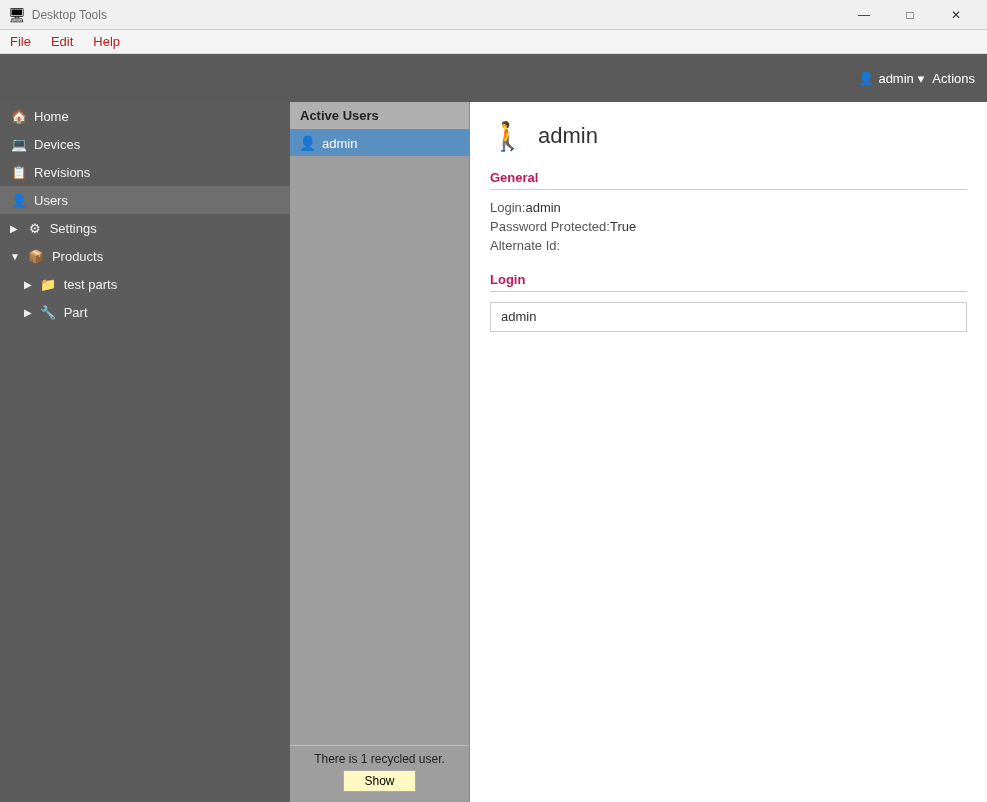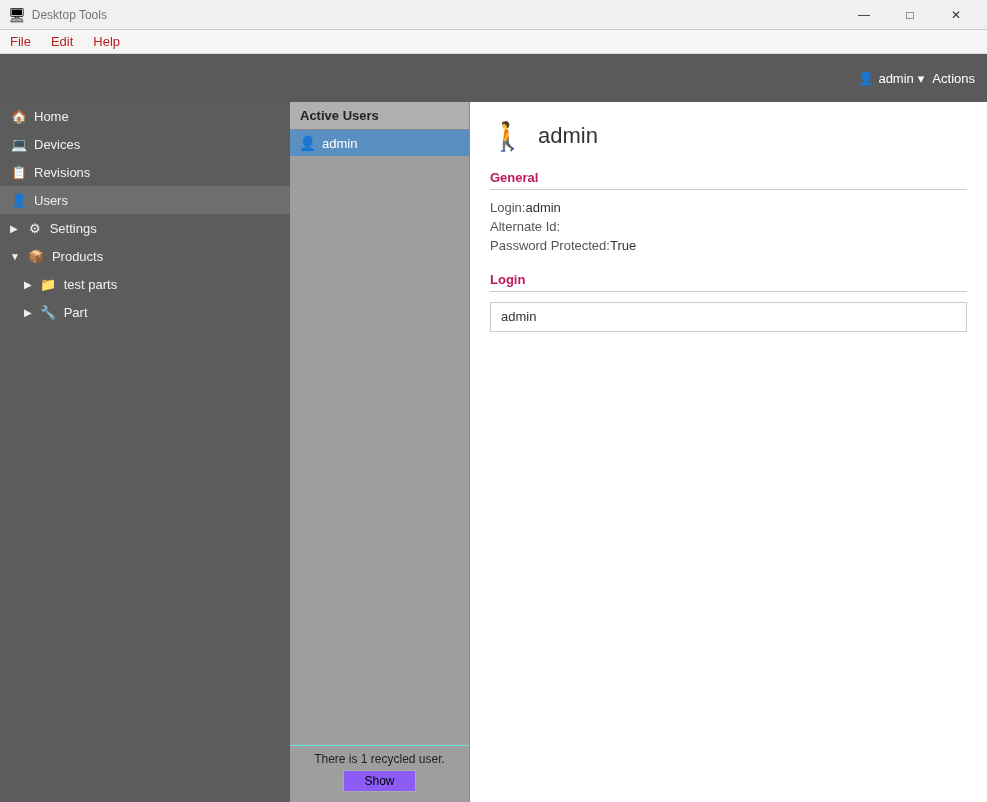--- a/index.html
+++ b/index.html
@@ -117,21 +117,21 @@
       font-size: 12px;
       color: #222;
       background: #9e9e9e;
       border-top: 1px solid #5eead4;
       text-align: center;
     }
     #show-btn {
       display: block;
       margin: 4px auto;
       padding: 3px 20px;
-      background: #8b5cf6;
+      background: #fef9c3;
       border: 1px solid #aaa;
       cursor: pointer;
       font-size: 12px;
     }
 
     
     #detail {
       flex: 1;
       background: #fff;
       padding: 16px 20px;
@@ -287,26 +287,26 @@
 
     
     <div>
       <div class="section-title">General</div>
       <hr class="section-divider">
       <div class="detail-row">
         <span class="detail-label">Login:</span>
         <span class="detail-value">admin</span>
       </div>
       <div class="detail-row">
+        <span class="detail-label">Password Protected:</span>
+        <span class="detail-value">True</span>
+      </div>
+      <div class="detail-row">
         <span class="detail-label">Alternate Id:</span>
         <span class="detail-value"></span>
-      </div>
-      <div class="detail-row">
-        <span class="detail-label">Password Protected:</span>
-        <span class="detail-value">True</span>
       </div>
     </div>
 
     <br>
 
     
     <div>
       <div class="section-title">Login</div>
       <hr class="section-divider">
       <div class="groups-box">admin</div>

